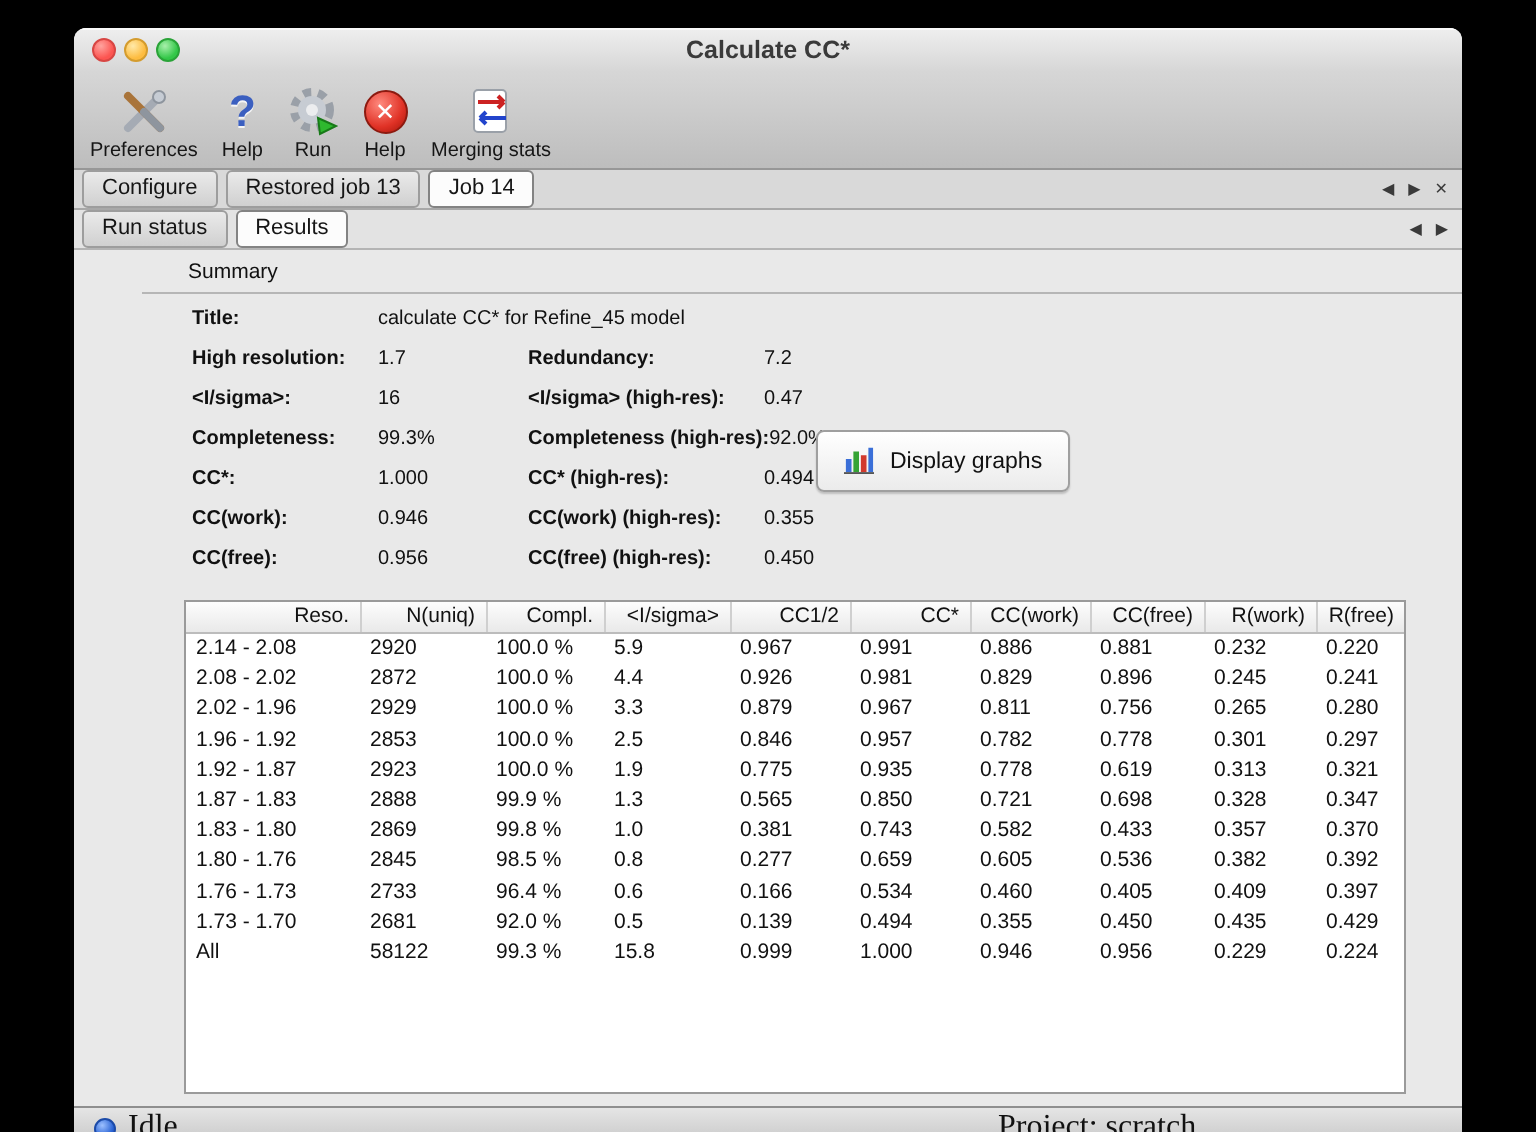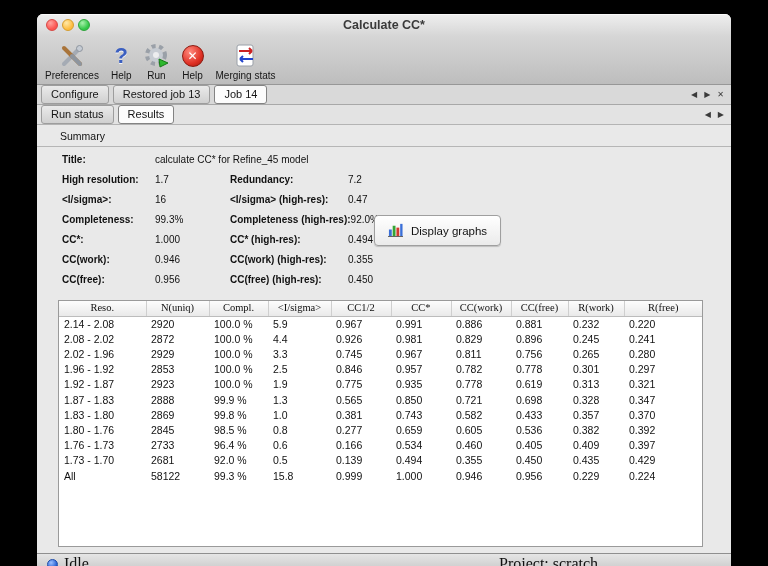--- a/index.html
+++ b/index.html
@@ -59,44 +59,44 @@
   .tab {
     font-size:11px; color:#161616; line-height:12px;
     padding:2px 9px 3px; margin-right:4px;
     border:1px solid #9d9d9d; border-radius:3px;
     background:linear-gradient(#eaeaea,#d0d0d0);
     white-space:nowrap;
   }
   .tab.active { background:#fcfcfc; border-color:#838383; }
   .tabctl { position:absolute; right:7px; top:0; height:100%; display:flex; align-items:center; gap:7px; font-size:8px; color:#3a3a3a; }
   
-  .content { flex:1 1 auto; min-height:0; background:#e9e9e9; display:flex; flex-direction:column; padding:2px 28px 6px 21px; }
+  .content { flex:1 1 auto; min-height:0; background:#e9e9e9; display:flex; flex-direction:column; padding:2px 28px 6px 21px;margin-left:34px; }
   .sumlabel { font-size:10.5px; color:#111; padding:3px 0 4px 2px; }
   .divider { height:1px; background:#b6b6b6; margin:0 -28px 0 -21px; flex:0 0 1px; }
   .summary-area { position:relative; flex:0 0 151px; padding:7px 0 4px 4px; font-size:10px; }
   .srow { display:flex; white-space:nowrap; height:12px; margin-bottom:8px; }
   .sl  { flex:0 0 93px;  font-weight:bold; }
   .sv  { flex:0 0 75px; }
   .sl2 { flex:0 0 118px; font-weight:bold; }
   .graph-btn {
     position:absolute; left:316px; top:68px; height:31px;
     display:flex; align-items:center; gap:8px; padding:0 13px;
     background:linear-gradient(#ffffff,#ebebeb);
     border:1px solid #9f9f9f; border-radius:4px;
     box-shadow:0 1px 1px rgba(0,0,0,.18);
     font-size:11.5px; color:#111; white-space:nowrap;
   }
   
   .table-wrap { flex:1 1 auto; min-height:0; margin-top:2px; background:#fff; border:1px solid #9a9a9a; overflow:hidden; }
   table { width:100%; border-collapse:collapse; table-layout:fixed; font-size:10.5px; color:#111; }
   th {
-    font-weight:normal; text-align:center; height:15px;
+    font-weight:normal; text-align:right; height:15px;
     background:linear-gradient(#fdfdfd,#e9e9e9);
     border-right:1px solid #cfcfcf; border-bottom:1px solid #bcbcbc;
-    padding:1px 5px 2px; white-space:nowrap; overflow:hidden;font-family:Liberation Serif, serif;
+    padding:1px 5px 2px; white-space:nowrap; overflow:hidden;
   }
   th:last-child { border-right:none; }
   td { padding:1px 5px; line-height:13.2px; white-space:nowrap; overflow:hidden; }
   
   .statusbar {
     height:21px; flex:0 0 21px;
     border-top:1px solid #8f8f8f;
     background:linear-gradient(#e5e5e5,#c4c4c4);
     display:flex; align-items:center; padding-left:10px;
     position:relative; font-size:16px; color:#111;font-family:Liberation Serif, serif;
@@ -303,21 +303,21 @@
               <td>0.829</td>
               <td>0.896</td>
               <td>0.245</td>
               <td>0.241</td>
             </tr>
             <tr>
               <td>2.02 - 1.96</td>
               <td>2929</td>
               <td>100.0 %</td>
               <td>3.3</td>
-              <td>0.745</td>
+              <td>0.879</td>
               <td>0.967</td>
               <td>0.811</td>
               <td>0.756</td>
               <td>0.265</td>
               <td>0.280</td>
             </tr>
             <tr>
               <td>1.96 - 1.92</td>
               <td>2853</td>
               <td>100.0 %</td>

